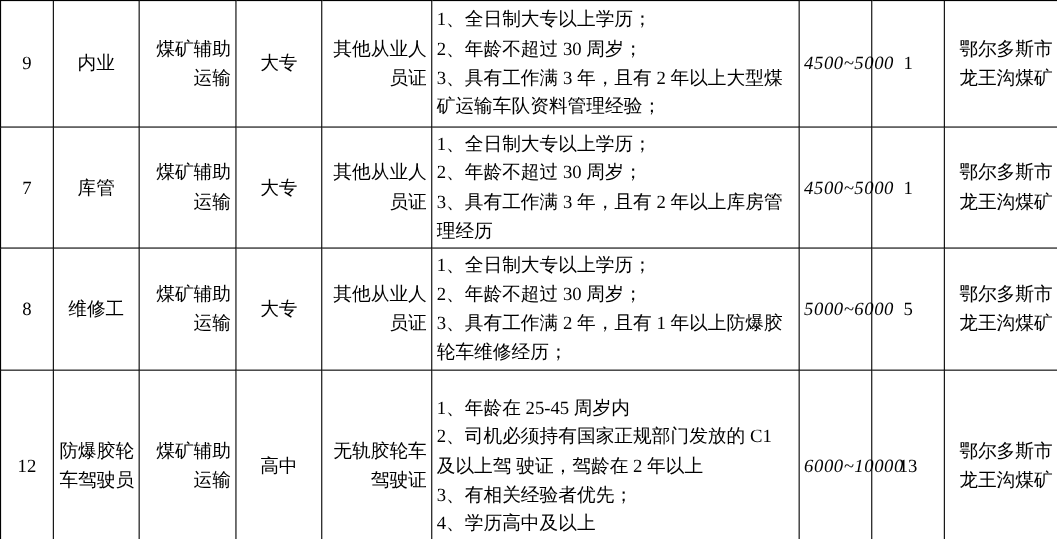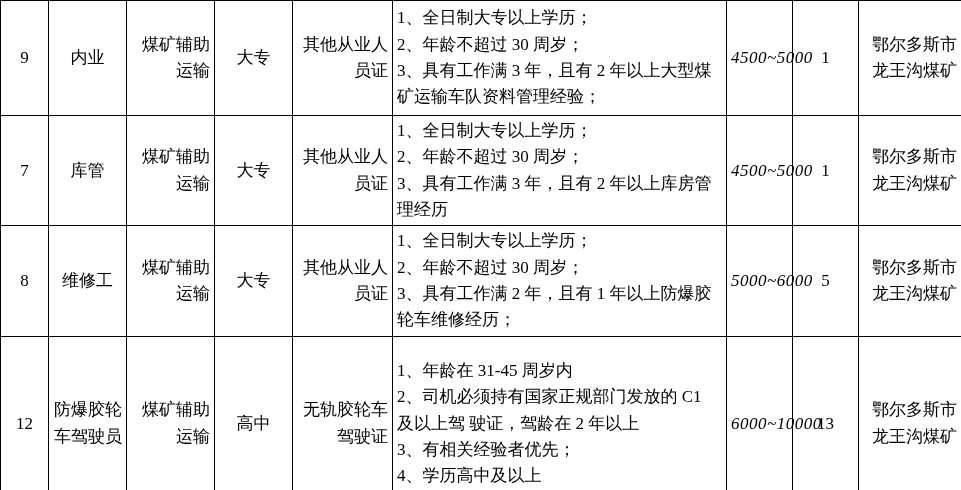--- a/index.html
+++ b/index.html
@@ -153,21 +153,21 @@
         <td class="loc">鄂尔多斯市龙王沟煤矿</td>
       </tr>
       <tr class="row-12">
         <td class="cell-center">12</td>
         <td class="cell-center-2">防爆胶轮车驾驶员</td>
         <td class="cell-center-2">煤矿辅助运输</td>
         <td class="cell-center">高中</td>
         <td class="cell-center-2">无轨胶轮车驾驶证</td>
         <td>
           <ul class="req-list">
-            <li>1、年龄在 31-45 周岁内</li>
+            <li>1、年龄在 25-45 周岁内</li>
             <li>2、司机必须持有国家正规部门发放的 C1 及以上驾 驶证，驾龄在 2 年以上</li>
             <li>3、有相关经验者优先；</li>
             <li>4、学历高中及以上</li>
           </ul>
         </td>
         <td class="sal">6000~10000</td>
         <td class="cell-center">13</td>
         <td class="loc">鄂尔多斯市龙王沟煤矿</td>
       </tr>
     </tbody>

